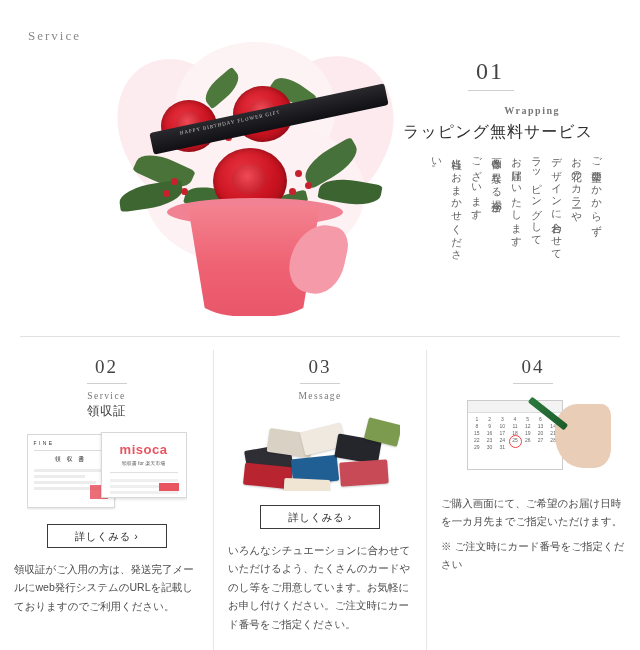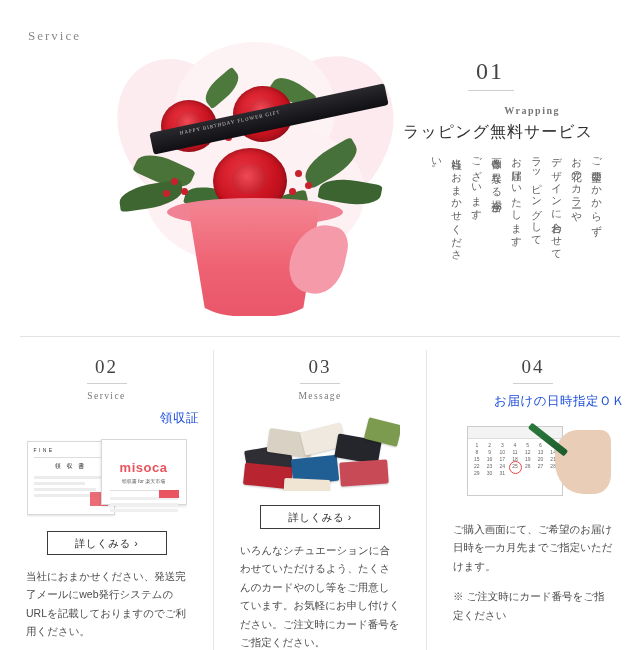--- a/index.html
+++ b/index.html
@@ -223,24 +223,24 @@
     margin: 5px auto 7px;
   }
   .col-en {
     text-align: center;
     font-size: 9.5px;
     letter-spacing: 1.4px;
     color: #777;
     font-family: "Liberation Serif", serif;
   }
   .col-title {
-    text-align: right;
+    text-align: center;
     font-size: 12.5px;
-    color: #1d4ed8;
-    margin-top: 9px;
+    color: #404040;
+    margin-top: 2px;
     letter-spacing: .5px;
   }
   .thumb {
     position: relative;
     width: 160px; height: 78px;
     margin: 12px auto 0;
     background: #fff;
     overflow: hidden;
   }
 
@@ -267,21 +267,21 @@
   }
   .misoca-card {
     position: absolute; right: 0; top: 0;
     width: 86px; height: 66px;
     background: #fff;
     border: 1px solid #d8d8d8;
     box-shadow: 0 1px 3px rgba(0,0,0,.15);
   }
   .misoca-logo {
     font-size: 13px; font-weight: bold; color: #e8545f;
-    text-align: center; margin-top: 20px; letter-spacing: .5px;
+    text-align: center; margin-top: 9px; letter-spacing: .5px;
     font-family: "Liberation Sans", sans-serif;
   }
   .misoca-sub {
     font-size: 5px; color: #555; text-align:center; margin-top:3px;
   }
   .misoca-bar { height:1px; background:#e0e0e0; margin: 6px 8px; }
   .misoca-rows { margin: 0 8px; }
   .misoca-rows div { height:3px; background:#efefef; margin-bottom:3px; }
   .misoca-chip {
     position:absolute; right:7px; bottom:6px;
@@ -340,21 +340,21 @@
     cursor: pointer;
     font-family: "Liberation Sans", sans-serif;
   }
   .col-body {
     font-size: 10.5px;
     line-height: 1.75;
     color: #4a4a4a;
     margin-top: 12px;
     text-align: left;
   }
-  .col-body p { margin: 12px; }
+  .col-body p { margin: 0; }
   .col4-body { margin-top: 20px; }
 </style>
 </head>
 <body>
 
 <div class="page">
 
   <div class="service-label">Service</div>
 
   <div class="feature">
@@ -446,21 +446,21 @@
             <div></div>
               <div></div>
               <div></div>
           </div>
           <div class="misoca-chip"></div>
         </div>
       </div>
 
       <div class="more-btn">詳しくみる ›</div>
       <div class="col-body">
-        <p>当社におまかせください、発送完了メールにweb発行システムのURLを記載しておりますのでご利用ください。</p>
+        <p>領収証がご入用の方は、発送完了メールにweb発行システムのURLを記載しておりますのでご利用ください。</p>
       </div>
     </div>
 
     <div class="col">
       <div class="col-num">03</div>
       <div class="col-rule"></div>
       <div class="col-en">Message</div>
 
       <div class="thumb">
         <div class="card" style="left:6px;top:34px;width:46px;height:26px;background:#2e2e34;transform:rotate(-10deg)"></div>
@@ -476,21 +476,20 @@
 
       <div class="more-btn">詳しくみる ›</div>
       <div class="col-body">
         <p>いろんなシチュエーションに合わせていただけるよう、たくさんのカードやのし等をご用意しています。お気軽にお申し付けください。ご注文時にカード番号をご指定ください。</p>
       </div>
     </div>
 
     <div class="col">
       <div class="col-num">04</div>
       <div class="col-rule"></div>
-      <div class="col-title">お届けの日時指定ＯＫ</div>
 
       <div class="thumb">
         <div class="cal">
           <div class="cal-head"></div>
           <div class="cal-grid">
             <span>1</span>
               <span>2</span>
               <span>3</span>
               <span>4</span>
               <span>5</span>

